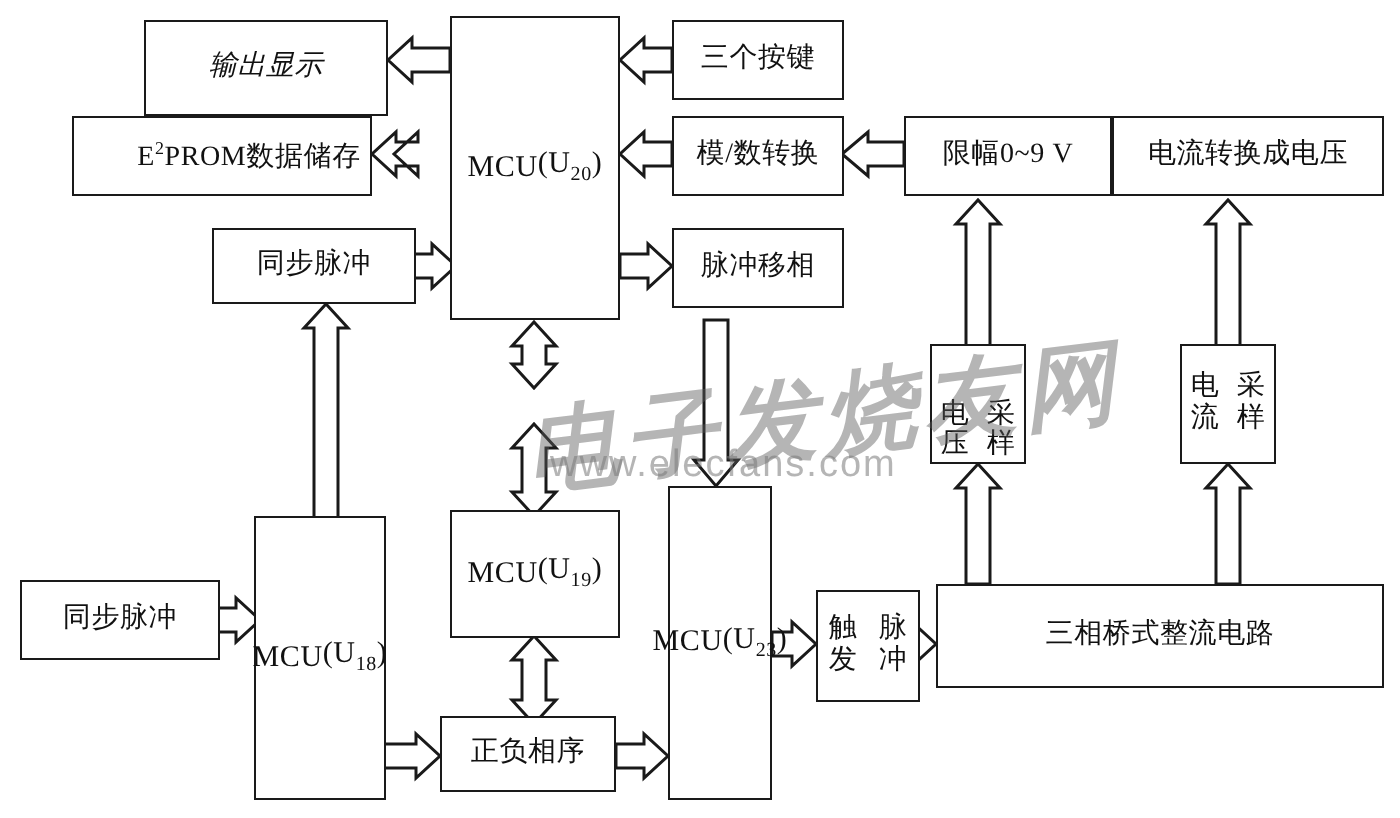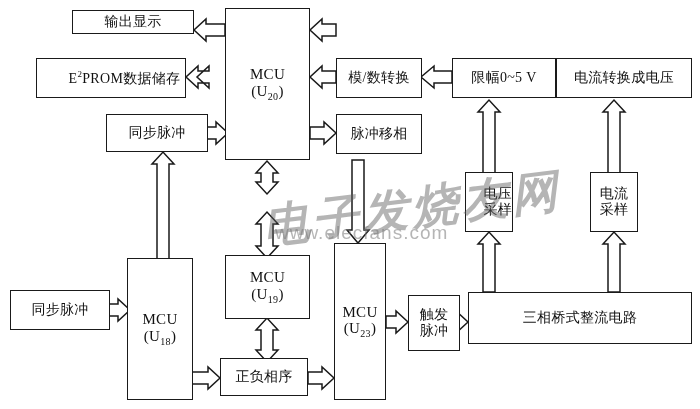--- a/index.html
+++ b/index.html
@@ -23,21 +23,21 @@
     display: flex;
     align-items: center;
     justify-content: center;
     text-align: center;
     color: #111111;
     font-size: 14px;
     line-height: 1.12;
     letter-spacing: 0.3px;
     z-index: 5;
   }
-  .blk.two-line { flex-direction: column; }
+  .blk.two-line { flex-direction: row; }
   .mcu-l1 { font-size: 15px; font-family: "Liberation Serif", serif; }
   .mcu-l2 { font-size: 15px; font-family: "Liberation Serif", serif; }
   .mcu-l2 sub { font-size: 10px; }
   .sup { font-size: 9px; vertical-align: super; }
 
   
   svg.wires {
     position: absolute;
     left: 0; top: 0;
     width: 700px;
@@ -122,48 +122,51 @@
     <path d="M108,304 L118,304 L118,299 L130,310 L118,321 L118,316 L108,316 Z"></path>
 
     <path d="M157,260 L157,164 L152,164 L163,152 L174,164 L169,164 L169,260 Z"></path>
 
     <path d="M191,372 L208,372 L208,367 L220,378 L208,389 L208,384 L191,384 Z"></path>
 
     <path d="M308,372 L322,372 L322,367 L334,378 L322,389 L322,384 L308,384 Z"></path>
 
   </svg>
 
-  <div class="blk" style="left:72px; top:10px; width:122px; height:24px;">
+  <div class="blk" style="left:72px; top:10px; width:122px; height:48px;font-style:italic;">
     <span>输出显示</span>
   </div>
 
   <div class="blk" style="left:36px; top:58px; width:150px; height:40px;padding-left:27px;">
     <span><span>E</span><span class="sup">2</span><span>PROM数据储存</span></span>
   </div>
 
   <div class="blk" style="left:106px; top:114px; width:102px; height:38px;">
     <span>同步脉冲</span>
   </div>
 
   <div class="blk two-line" style="left:225px; top:8px; width:85px; height:152px;">
     <span class="mcu-l1">MCU</span>
     <span class="mcu-l2"><span>(U</span><sub>20</sub><span>)</span></span>
   </div>
 
+  <div class="blk" style="left:336px; top:10px; width:86px; height:40px;">
+    <span>三个按键</span>
+  </div>
 
   <div class="blk" style="left:336px; top:58px; width:86px; height:40px;">
     <span>模/数转换</span>
   </div>
 
   <div class="blk" style="left:336px; top:114px; width:86px; height:40px;">
     <span>脉冲移相</span>
   </div>
 
   <div class="blk" style="left:452px; top:58px; width:104px; height:40px;">
-    <span>限幅0~5 V</span>
+    <span>限幅0~9 V</span>
   </div>
 
   <div class="blk" style="left:556px; top:58px; width:136px; height:40px;">
     <span>电流转换成电压</span>
   </div>
 
   <div class="blk two-line" style="left:465px; top:172px; width:48px; height:60px;align-items:flex-end;">
     <span>电压</span>
     <span>采样</span>
   </div>

